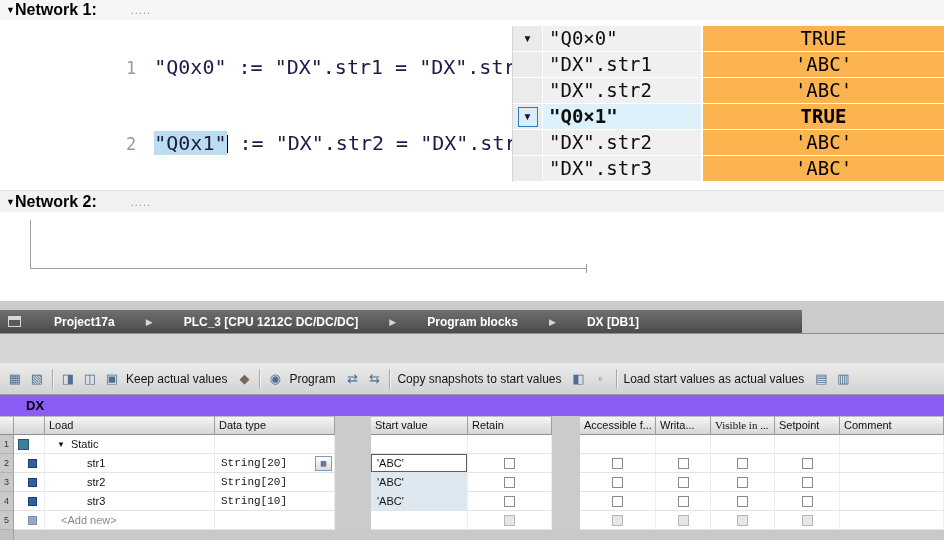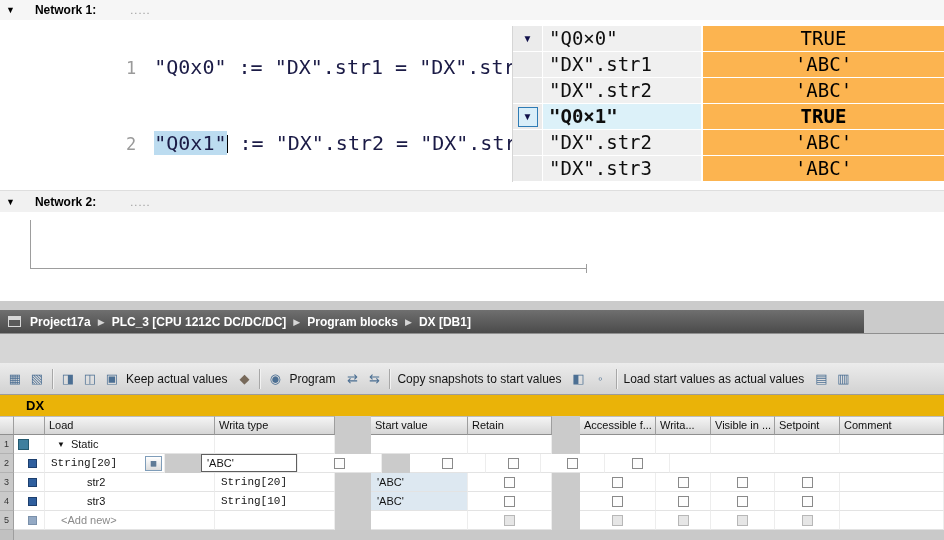--- a/index.html
+++ b/index.html
@@ -4,21 +4,21 @@
 <style>
   html,body{margin:0;padding:0;}
   body{width:944px;height:540px;overflow:hidden;font-family:"Liberation Sans",sans-serif;}
   .stage{position:relative;width:944px;height:540px;background:#cbcbcb;overflow:hidden;}
   .stage *{box-sizing:border-box;}
 
   
   .net-header{position:absolute;left:0;width:944px;height:20px;background:#f6f6f6;display:flex;align-items:center;}
   #net2h{top:190px;height:22px;background:#f1f1f1;border-top:1px solid #dedede;}
   .net-tri{margin-left:6px;font-size:9px;color:#000;}
-  .net-title{margin-left:20px;font-size:12px;font-weight:bold;color:#000;}
+  .net-title{margin-left:0;font-size:16px;font-weight:bold;color:#000;}
   .net-dots{margin-left:34px;font-size:11px;color:#9a9a9a;letter-spacing:1px;}
 
   
   .code-area{position:absolute;top:20px;left:0;width:944px;height:170px;background:#ffffff;}
   .code-line{position:absolute;left:0;height:26px;line-height:26px;font-family:"DejaVu Sans Mono",monospace;font-size:20px;color:#1b1b46;white-space:pre;}
   .lnum{display:inline-block;width:82px;text-align:right;color:#9a9a9a;font-size:17px;padding-right:18px;}
   .sel{background:#bcdcf0;}
   .caret{display:inline-block;width:1px;height:18px;background:#000;vertical-align:-3px;}
 
   
@@ -31,44 +31,44 @@
   .w-row.hl .w-name{background:#dcf1f9;font-weight:bold;}
   .w-row.hl .w-val{font-weight:bold;}
 
   
   .net2-canvas{position:absolute;top:212px;left:0;width:944px;height:89px;background:#fff;}
   .rail-v{position:absolute;left:30px;top:8px;width:1px;height:48px;background:#9d9d9d;}
   .rail-h{position:absolute;left:30px;top:56px;width:556px;height:1px;background:#9d9d9d;}
   .rail-t{position:absolute;left:586px;top:52px;width:1px;height:9px;background:#9d9d9d;}
 
   
-  .breadcrumb{position:absolute;top:310px;left:0;width:864px;height:23px;background:linear-gradient(180deg,#6f6f6f,#4b4b4b);display:flex;align-items:center;color:#fff;font-size:12px;font-weight:bold;}
+  .breadcrumb{position:absolute;top:310px;left:0;width:802px;height:23px;background:linear-gradient(180deg,#6f6f6f,#4b4b4b);display:flex;align-items:center;color:#fff;font-size:12px;font-weight:bold;gap:24px;}
   .bc-icon{width:13px;height:11px;border:1px solid #d8d8d8;margin:0 9px 0 8px;position:relative;background:#5a5a5a;flex:none;}
   .bc-icon::before{content:"";position:absolute;left:0;top:0;right:0;height:3px;background:#d8d8d8;}
   .bc-sep{margin:0 7px;font-size:9px;color:#d6d6d6;font-weight:normal;}
 
   
   .mid-strip{position:absolute;top:333px;left:0;width:944px;height:30px;background:#d6d6d6;border-top:1px solid #8f8f8f;}
   .toolbar{position:absolute;top:363px;left:0;width:944px;height:32px;background:linear-gradient(180deg,#ececec,#d2d2d2);border-bottom:1px solid #9b9b9b;display:flex;align-items:center;padding:0 4px;font-size:12px;color:#141414;}
   .tb-icon{width:20px;height:20px;display:flex;align-items:center;justify-content:center;font-size:13px;color:#4c6f93;margin:0 1px;flex:none;}
   .tb-icon.alt{color:#77695a;}
   .tb-label{margin:0 6px 0 3px;white-space:nowrap;}
   .tb-sep{width:1px;height:20px;background:#a7a7a7;margin:0 4px;box-shadow:1px 0 0 #f2f2f2;flex:none;}
 
-  .dx-row{position:absolute;top:395px;left:0;width:944px;height:21px;background:#eab308;font-size:13px;font-weight:bold;line-height:21px;padding-left:26px;color:#000;}
+  .dx-row{position:absolute;top:395px;left:0;width:944px;height:21px;background:#8b5cf6;font-size:13px;font-weight:bold;line-height:21px;padding-left:26px;color:#000;}
 
   
   .db-table{position:absolute;top:416px;left:0;width:944px;}
   .trow{display:flex;height:19px;}
   .hcell{background:linear-gradient(180deg,#f5f5f5,#d6d6d6);border-right:1px solid #9e9e9e;border-bottom:1px solid #8f8f8f;border-top:1px solid #bdbdbd;font-size:11px;color:#101010;line-height:17px;padding-left:4px;overflow:hidden;white-space:nowrap;}
   .bcell{background:#fff;border-right:1px solid #ededed;border-bottom:1px solid #e3e3e3;font-size:11px;color:#141414;overflow:hidden;white-space:nowrap;display:flex;align-items:center;}
   .numcell{background:#c9c9c9;border-right:1px solid #9e9e9e;border-bottom:1px solid #b2b2b2;font-size:9px;color:#333;display:flex;align-items:center;justify-content:center;}
   .w14{width:14px;flex:none;} .w31{width:31px;flex:none;} .w170{width:170px;flex:none;}
   .w120{width:120px;flex:none;} .w97{width:97px;flex:none;margin-left:36px;} .w84{width:84px;flex:none;}
-  .w76{width:76px;flex:none;margin-left:28px;} .w55{width:55px;flex:none;} .w64{width:64px;flex:none;}
+  .w76{width:76px;flex:none;margin-left:28px;} .w55{width:55px;flex:none;} .w64{width:64px;flex:none;font-family:Liberation Serif, serif;}
   .w65{width:65px;flex:none;} .wfill{flex:1;}
   .cbcell{justify-content:center;}
   .cb{width:11px;height:11px;border:1px solid #8a8a8a;background:#fdfdfd;flex:none;}
   .cb.dis{border-color:#b7b7b7;background:#e6e6e6;}
   .var-icon{width:9px;height:9px;background:#2f5f9e;border:1px solid #1d3f6e;margin-left:14px;flex:none;}
   .var-icon.dim{background:#93a9c4;border-color:#7a90aa;}
   .static-icon{width:11px;height:11px;background:#3e7f9e;border:1px solid #23596f;margin-left:4px;flex:none;}
   .name-static{padding-left:12px;gap:6px;}
   .expand-tri{font-size:8px;color:#111;}
   .name-var{padding-left:42px;}
@@ -190,21 +190,21 @@
   </div>
 
   <div class="dx-row"><span>DX</span></div>
 
   <div class="db-table">
 
     <div class="trow">
       <div class="hcell w14"></div>
       <div class="hcell w31"></div>
       <div class="hcell w170">Load</div>
-      <div class="hcell w120">Writa type</div>
+      <div class="hcell w120">Data type</div>
       <div class="hcell w97">Start value</div>
       <div class="hcell w84">Retain</div>
       <div class="hcell w76">Accessible f...</div>
       <div class="hcell w55">Writa...</div>
       <div class="hcell w64">Visible in ...</div>
       <div class="hcell w65">Setpoint</div>
       <div class="hcell wfill">Comment</div>
     </div>
 
     <div class="trow">
@@ -224,20 +224,21 @@
       <div class="bcell w64"></div>
       <div class="bcell w65"></div>
       <div class="bcell wfill"></div>
     </div>
 
     <div class="trow">
       <div class="numcell w14">2</div>
       <div class="bcell w31">
           <span class="var-icon"></span>
         </div>
+      <div class="bcell w170 name-var">str1</div>
       <div class="bcell w120 type-cell">
           <span>String[20]</span>
           <span class="dt-btn">▦</span>
         </div>
       <div class="bcell w97 start-cell start-edit">'ABC'</div>
       <div class="bcell w84 cbcell">
           <span class="cb"></span>
         </div>
       <div class="bcell w76 cbcell">
           <span class="cb"></span>

